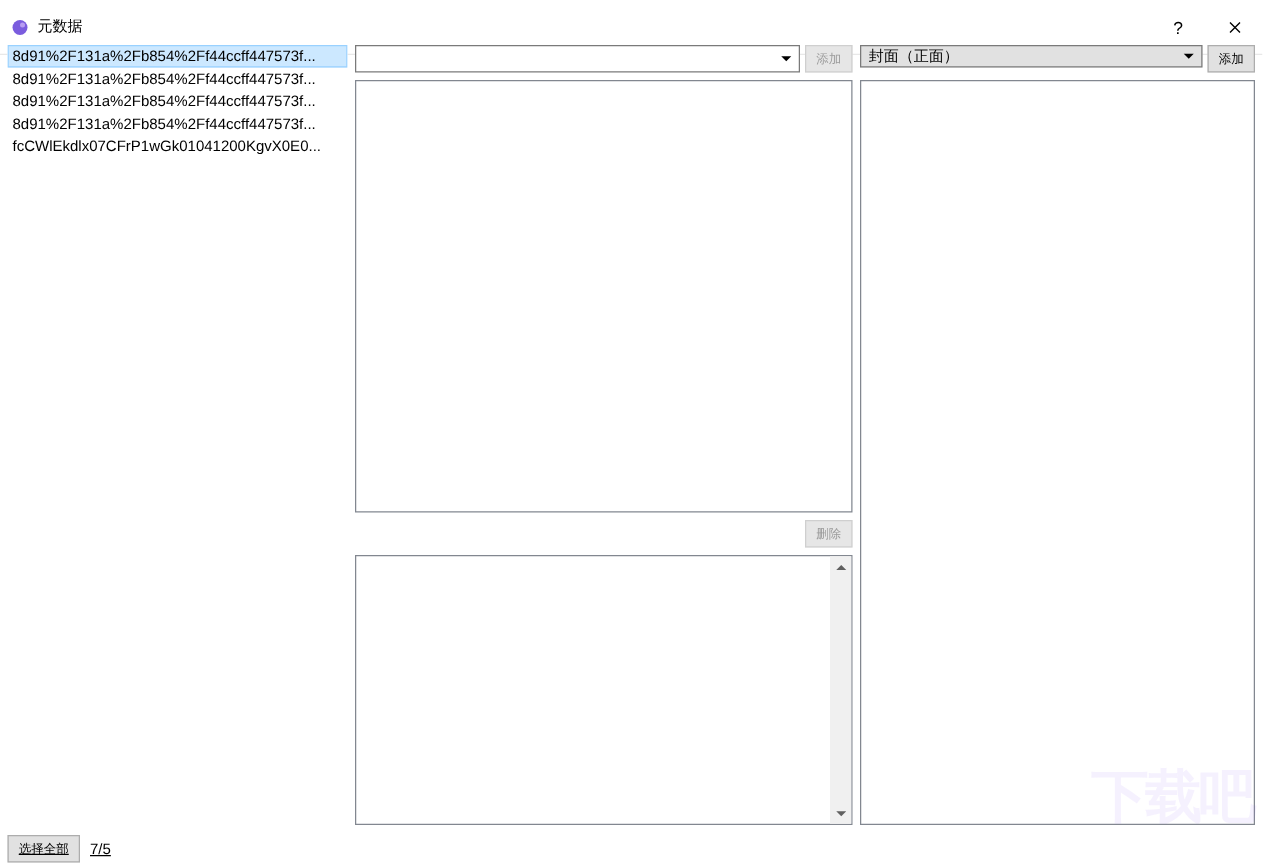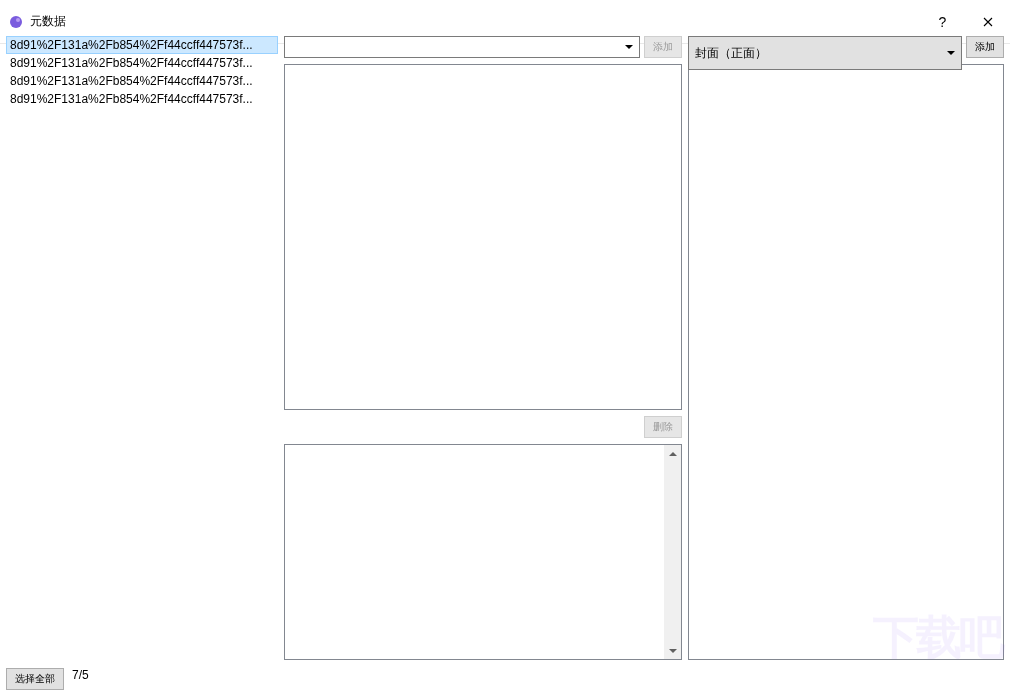--- a/index.html
+++ b/index.html
@@ -163,25 +163,25 @@
       flex-direction: column;
       gap: 6px;
     }
     .right-top-row {
       display: flex;
       gap: 4px;
       height: 22px;
     }
     .combo-filled {
       flex: 1;
-      height: 34px;
+      height: 18px;
       border: 1px solid #7a7a7a;
       background: #e1e1e1;
       display: flex;
-      align-items: center;
+      align-items: flex-start;
       padding-left: 6px;
       position: relative;
     }
     .combo-filled::after {
       content: "";
       position: absolute;
       right: 6px; top: 50%;
       transform: translateY(-2px);
       border-left: 4px solid transparent;
       border-right: 4px solid transparent;
@@ -192,23 +192,24 @@
       border: 1px solid #828790;
       background: #ffffff;
     }
     
     .bottombar {
       position: absolute;
       left: 0; right: 0; bottom: 0;
       height: 27px;
       padding: 2px 6px 3px;
       display: flex;
-      align-items: flex-start;
+      align-items: center;
       gap: 8px;
       background: #ffffff;
+      text-decoration: underline;
     }
     .bottombar .spacer { flex: 1; }
     .counter { color: #000; }
     .watermark-logo {
       position: absolute;
       right: 8px; bottom: 24px;
       opacity: 0.08;
       font-size: 46px;
       font-weight: bold;
       letter-spacing: -3px;
@@ -250,20 +251,21 @@
 </div>
 
 <div class="content">
 
   <div class="left-col">
     <div class="file-list">
       <div class="file-item selected">8d91%2F131a%2Fb854%2Ff44ccff447573f...</div>
       <div class="file-item">8d91%2F131a%2Fb854%2Ff44ccff447573f...</div>
       <div class="file-item">8d91%2F131a%2Fb854%2Ff44ccff447573f...</div>
       <div class="file-item">8d91%2F131a%2Fb854%2Ff44ccff447573f...</div>
+      <div class="file-item">fcCWlEkdlx07CFrP1wGk01041200KgvX0E0...</div>
     </div>
   </div>
 
   <div class="mid-col">
     <div class="mid-top-row">
       <div class="combo">
         <span></span>
       </div>
       <button class="btn disabled" disabled="">添加</button>
     </div>

